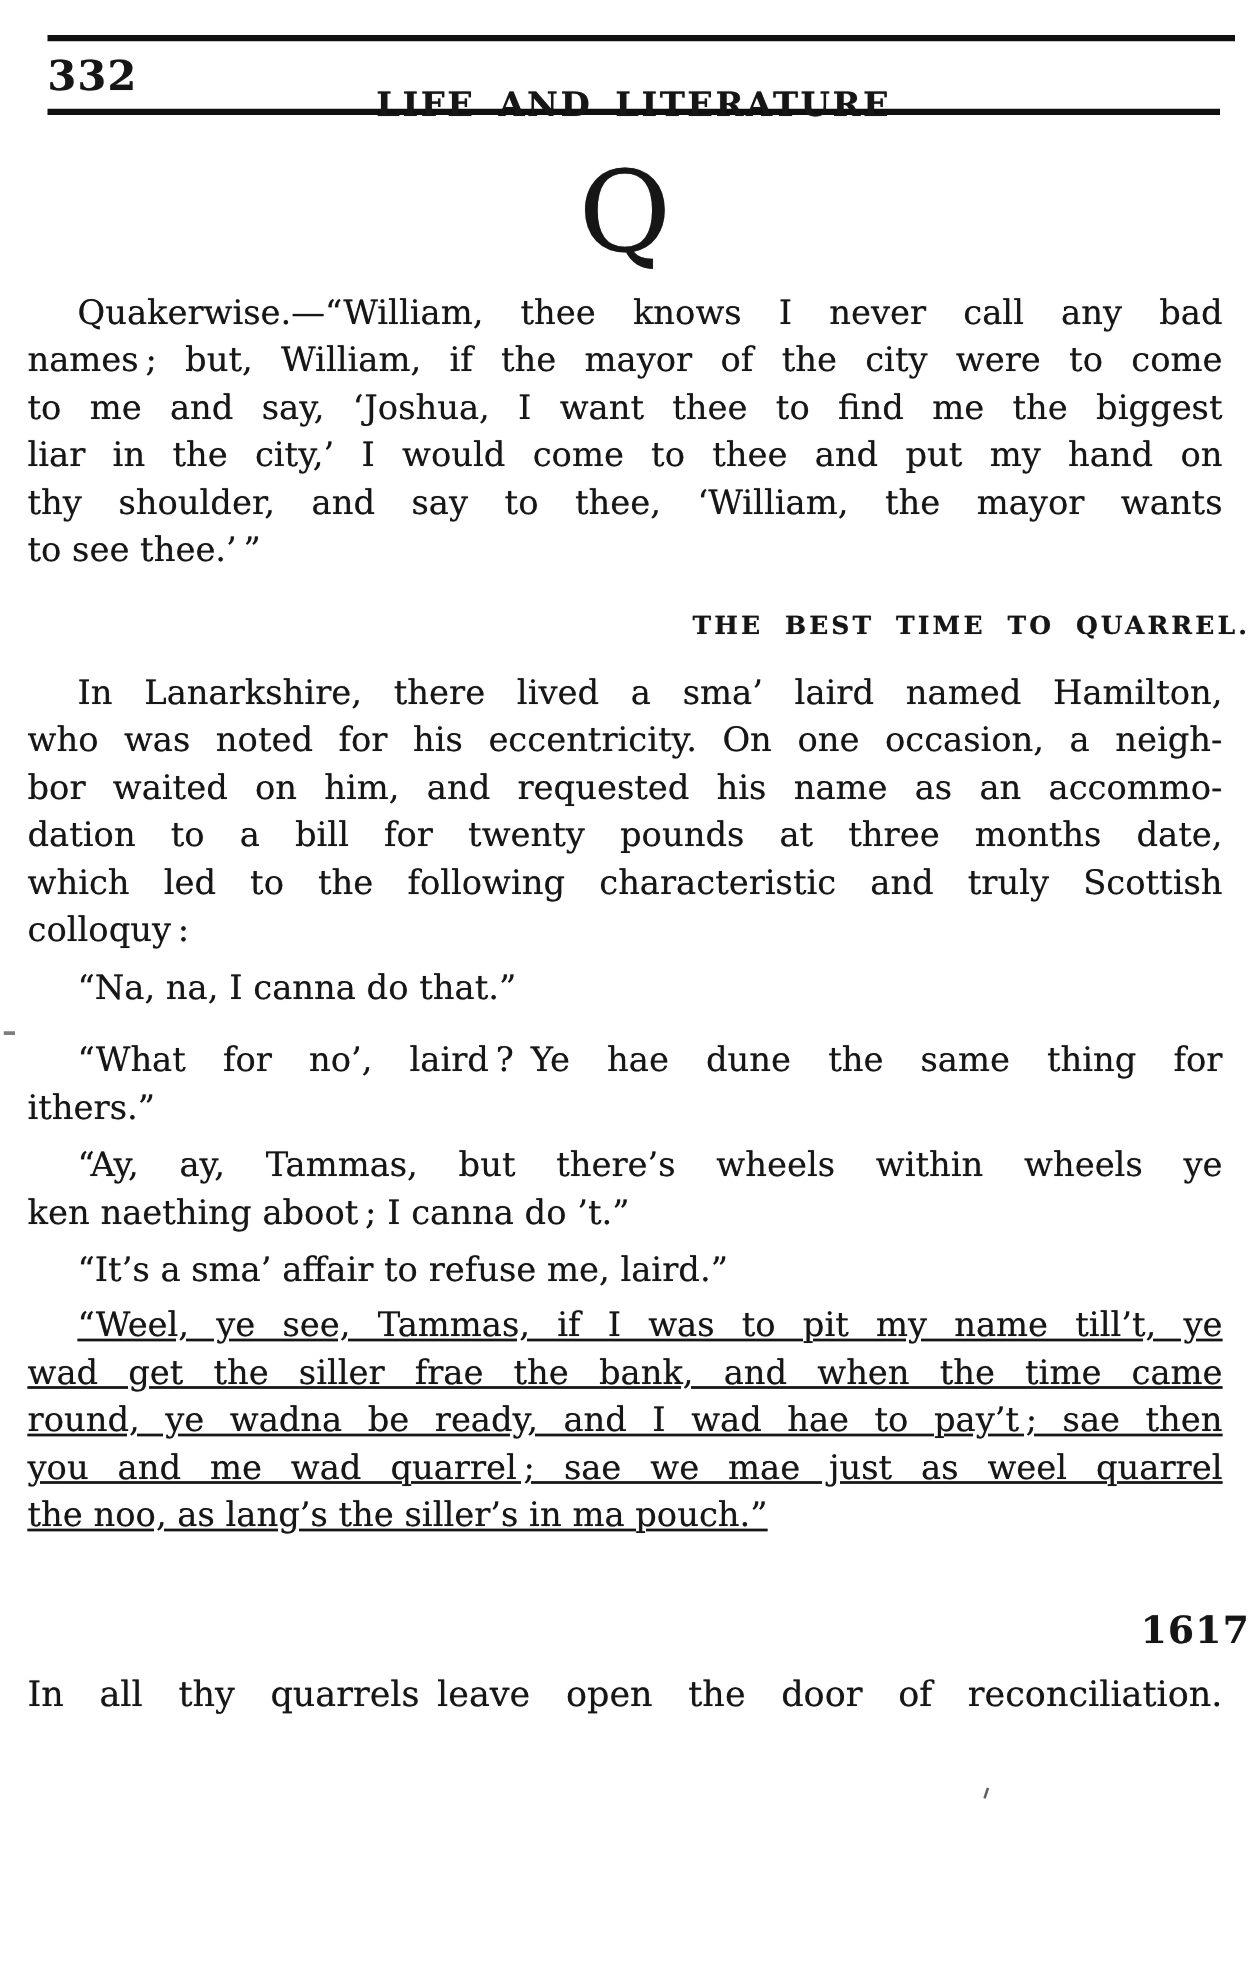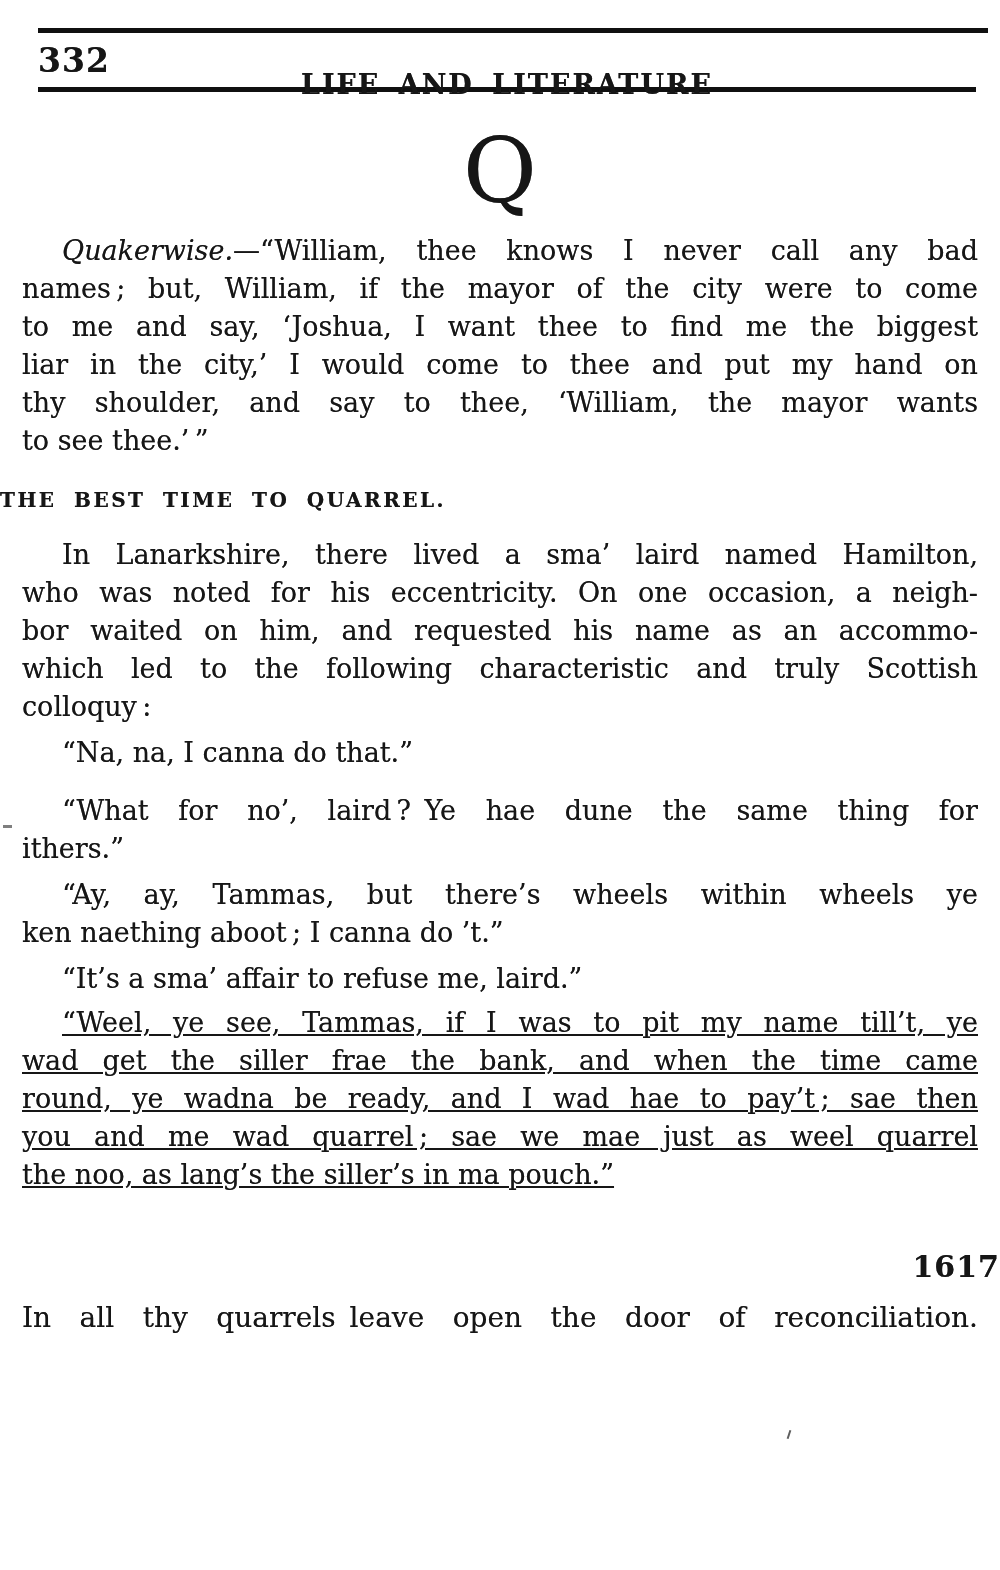--- a/index.html
+++ b/index.html
@@ -53,39 +53,39 @@
 
   
   .entry-number {
     text-align: center;
     font-size: 30px;
     font-weight: bold;
     letter-spacing: 1px;
     line-height: 34px;
   }
   .entry-title {
-    text-align: left;
+    text-align: right;
     font-size: 20px;
     font-weight: bold;
     letter-spacing: 2.5px;
     word-spacing: 8px;
     line-height: 24px;
   }
 
   
   .body-col { margin: 0 22px; font-size: 27px; }
   .line {
     line-height: 38px;
     text-align: justify;
     text-align-last: justify;
   }
   .line.last { text-align: left; text-align-last: left; }
   .line.stretch { text-align: justify; text-align-last: justify; }
   .para-indent .line.first { text-indent: 40px; }
-  .lead-italic { font-style: italic; }
+  .lead-italic { }
 
   
   .b-num1615   { margin-top: 30px; }
   .b-para1615  { margin-top: 18px; }
   .b-num1616   { margin-top: 44px; }
   .b-title1616 { margin-top: 28px; }
   .b-intro1616 { margin-top: 24px; }
   .b-d1 { margin-top: 8px; }
   .b-d2 { margin-top: 20px; }
   .b-d3 { margin-top: 8px; }
@@ -124,20 +124,21 @@
         <div class="line last">to see thee.’ ”</div>
       </div>
   </div>
 
   <div class="entry-title b-title1616">THE BEST TIME TO QUARREL.</div>
 
   <div class="body-col para-indent b-intro1616">
       <div class="line first">In Lanarkshire, there lived a sma’ laird named Hamilton,</div>
       <div class="line">who was noted for his eccentricity. On one occasion, a neigh-</div>
       <div class="line">bor waited on him, and requested his name as an accommo-</div>
+      <div class="line">dation to a bill for twenty pounds at three months date,</div>
       <div class="line">which led to the following characteristic and truly Scottish</div>
       <div class="line last">colloquy :</div>
     </div>
 
   <div class="body-col para-indent b-d1">
       <div class="line first last">“Na, na, I canna do that.”</div>
     </div>
   <div class="body-col para-indent b-d2">
       <div class="line first">“What for no’, laird ? Ye hae dune the same thing for</div>
       <div class="line last">ithers.”</div>

